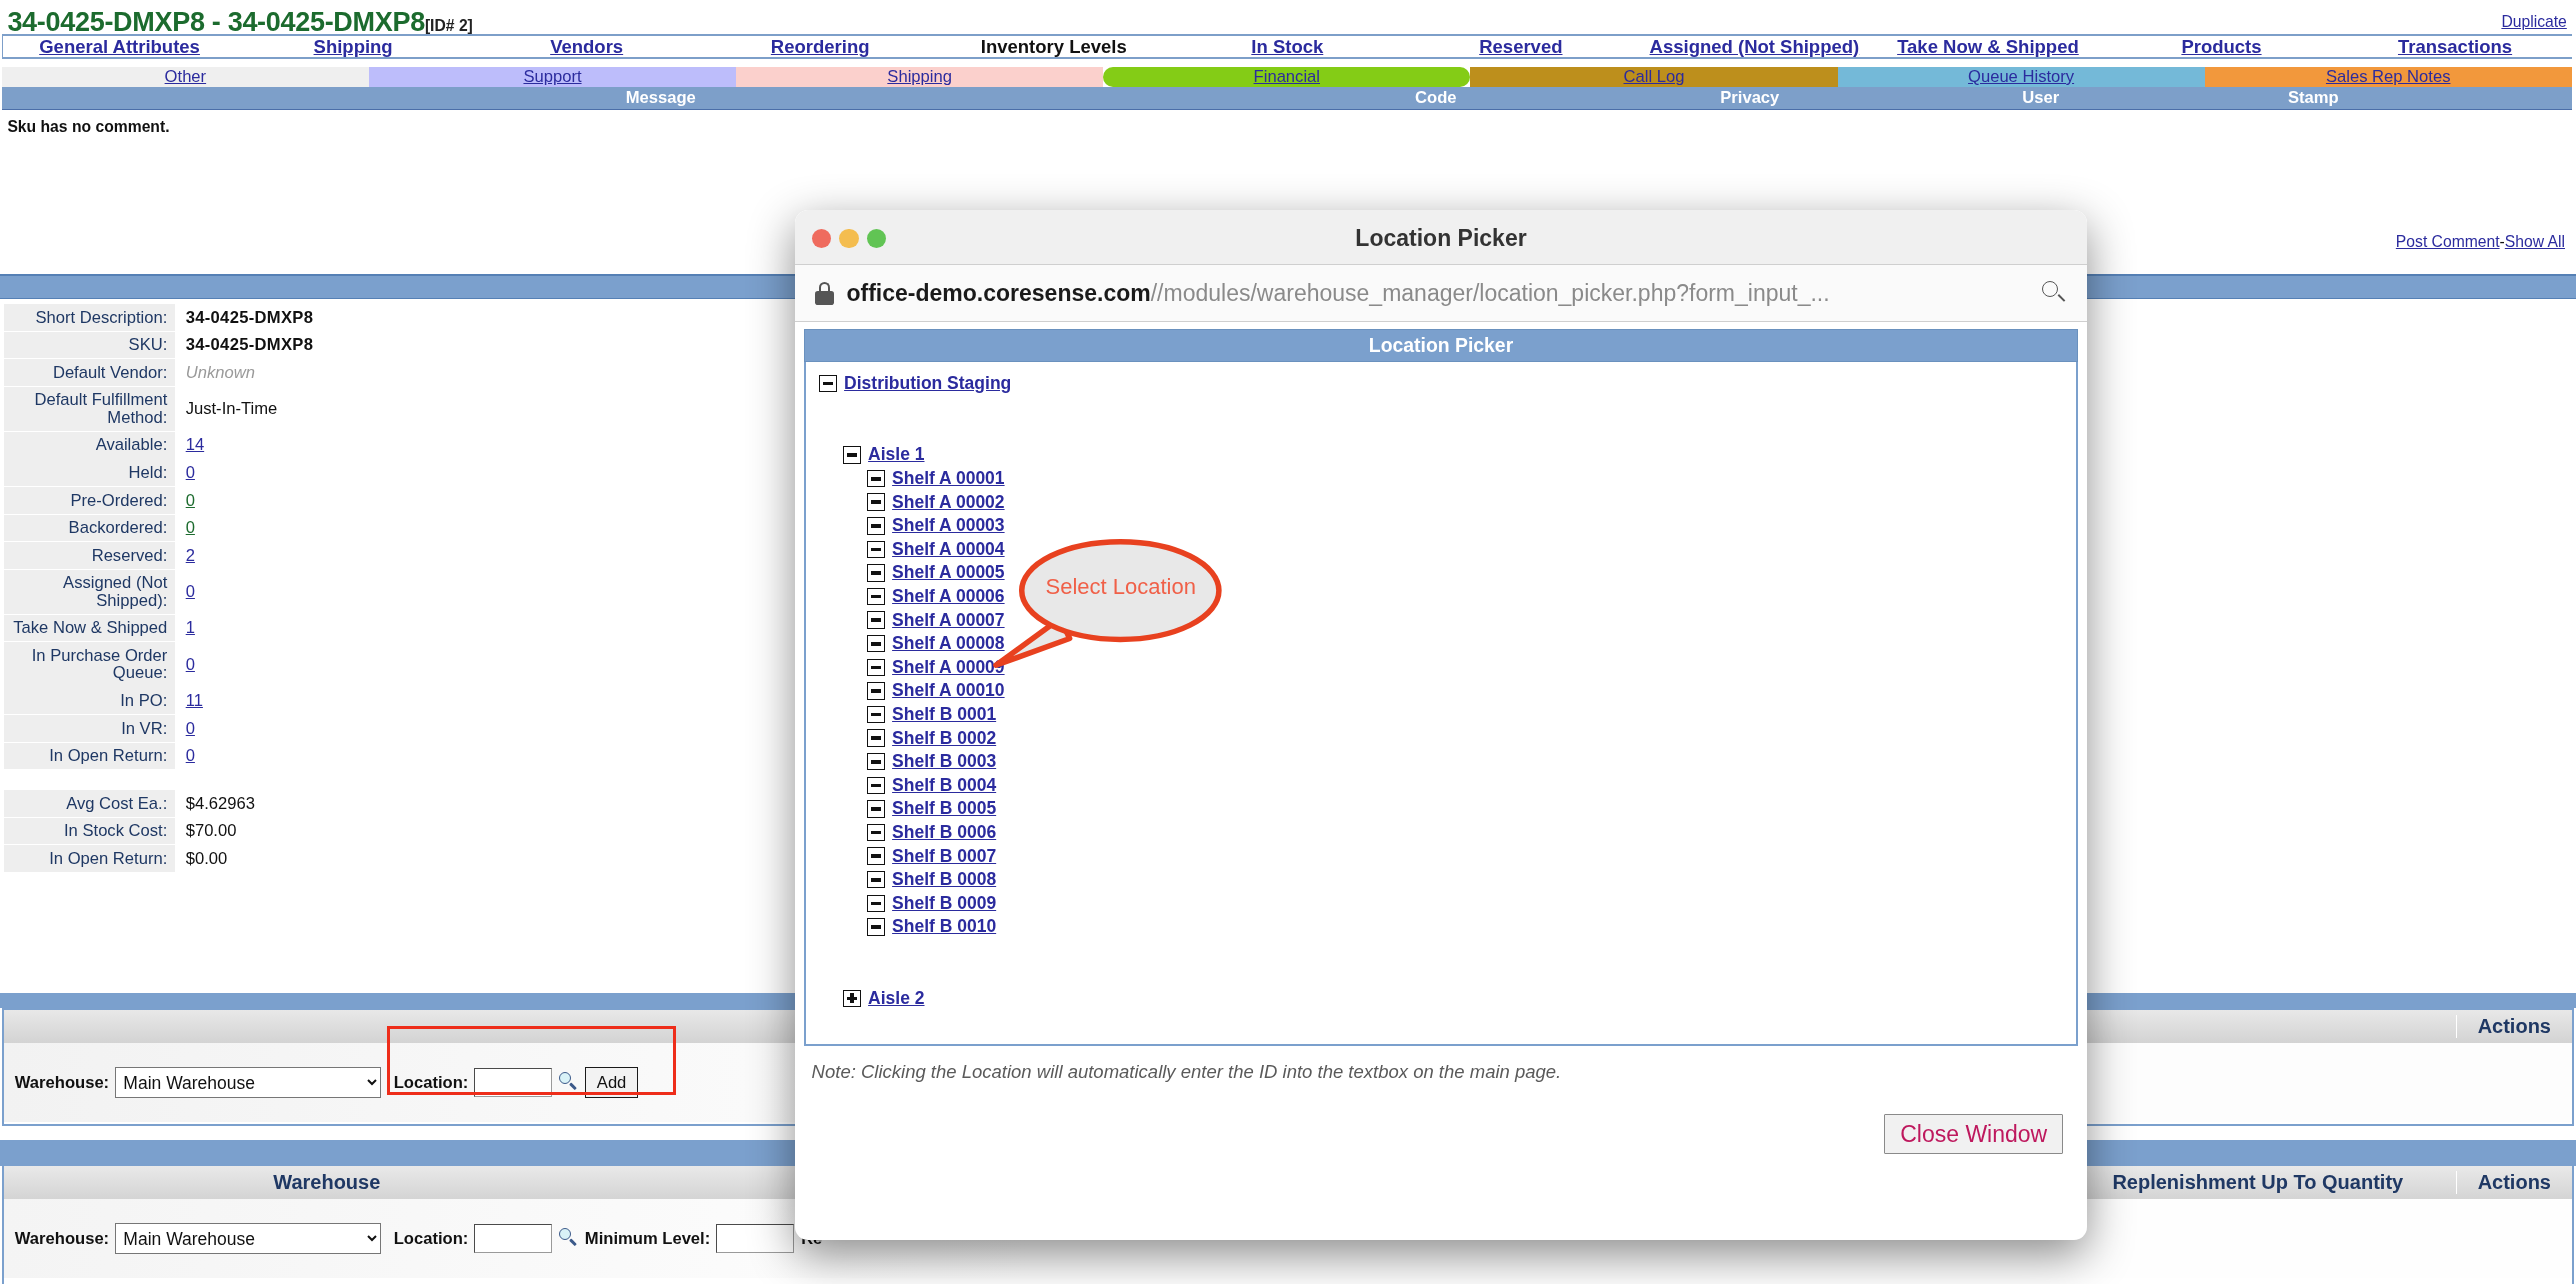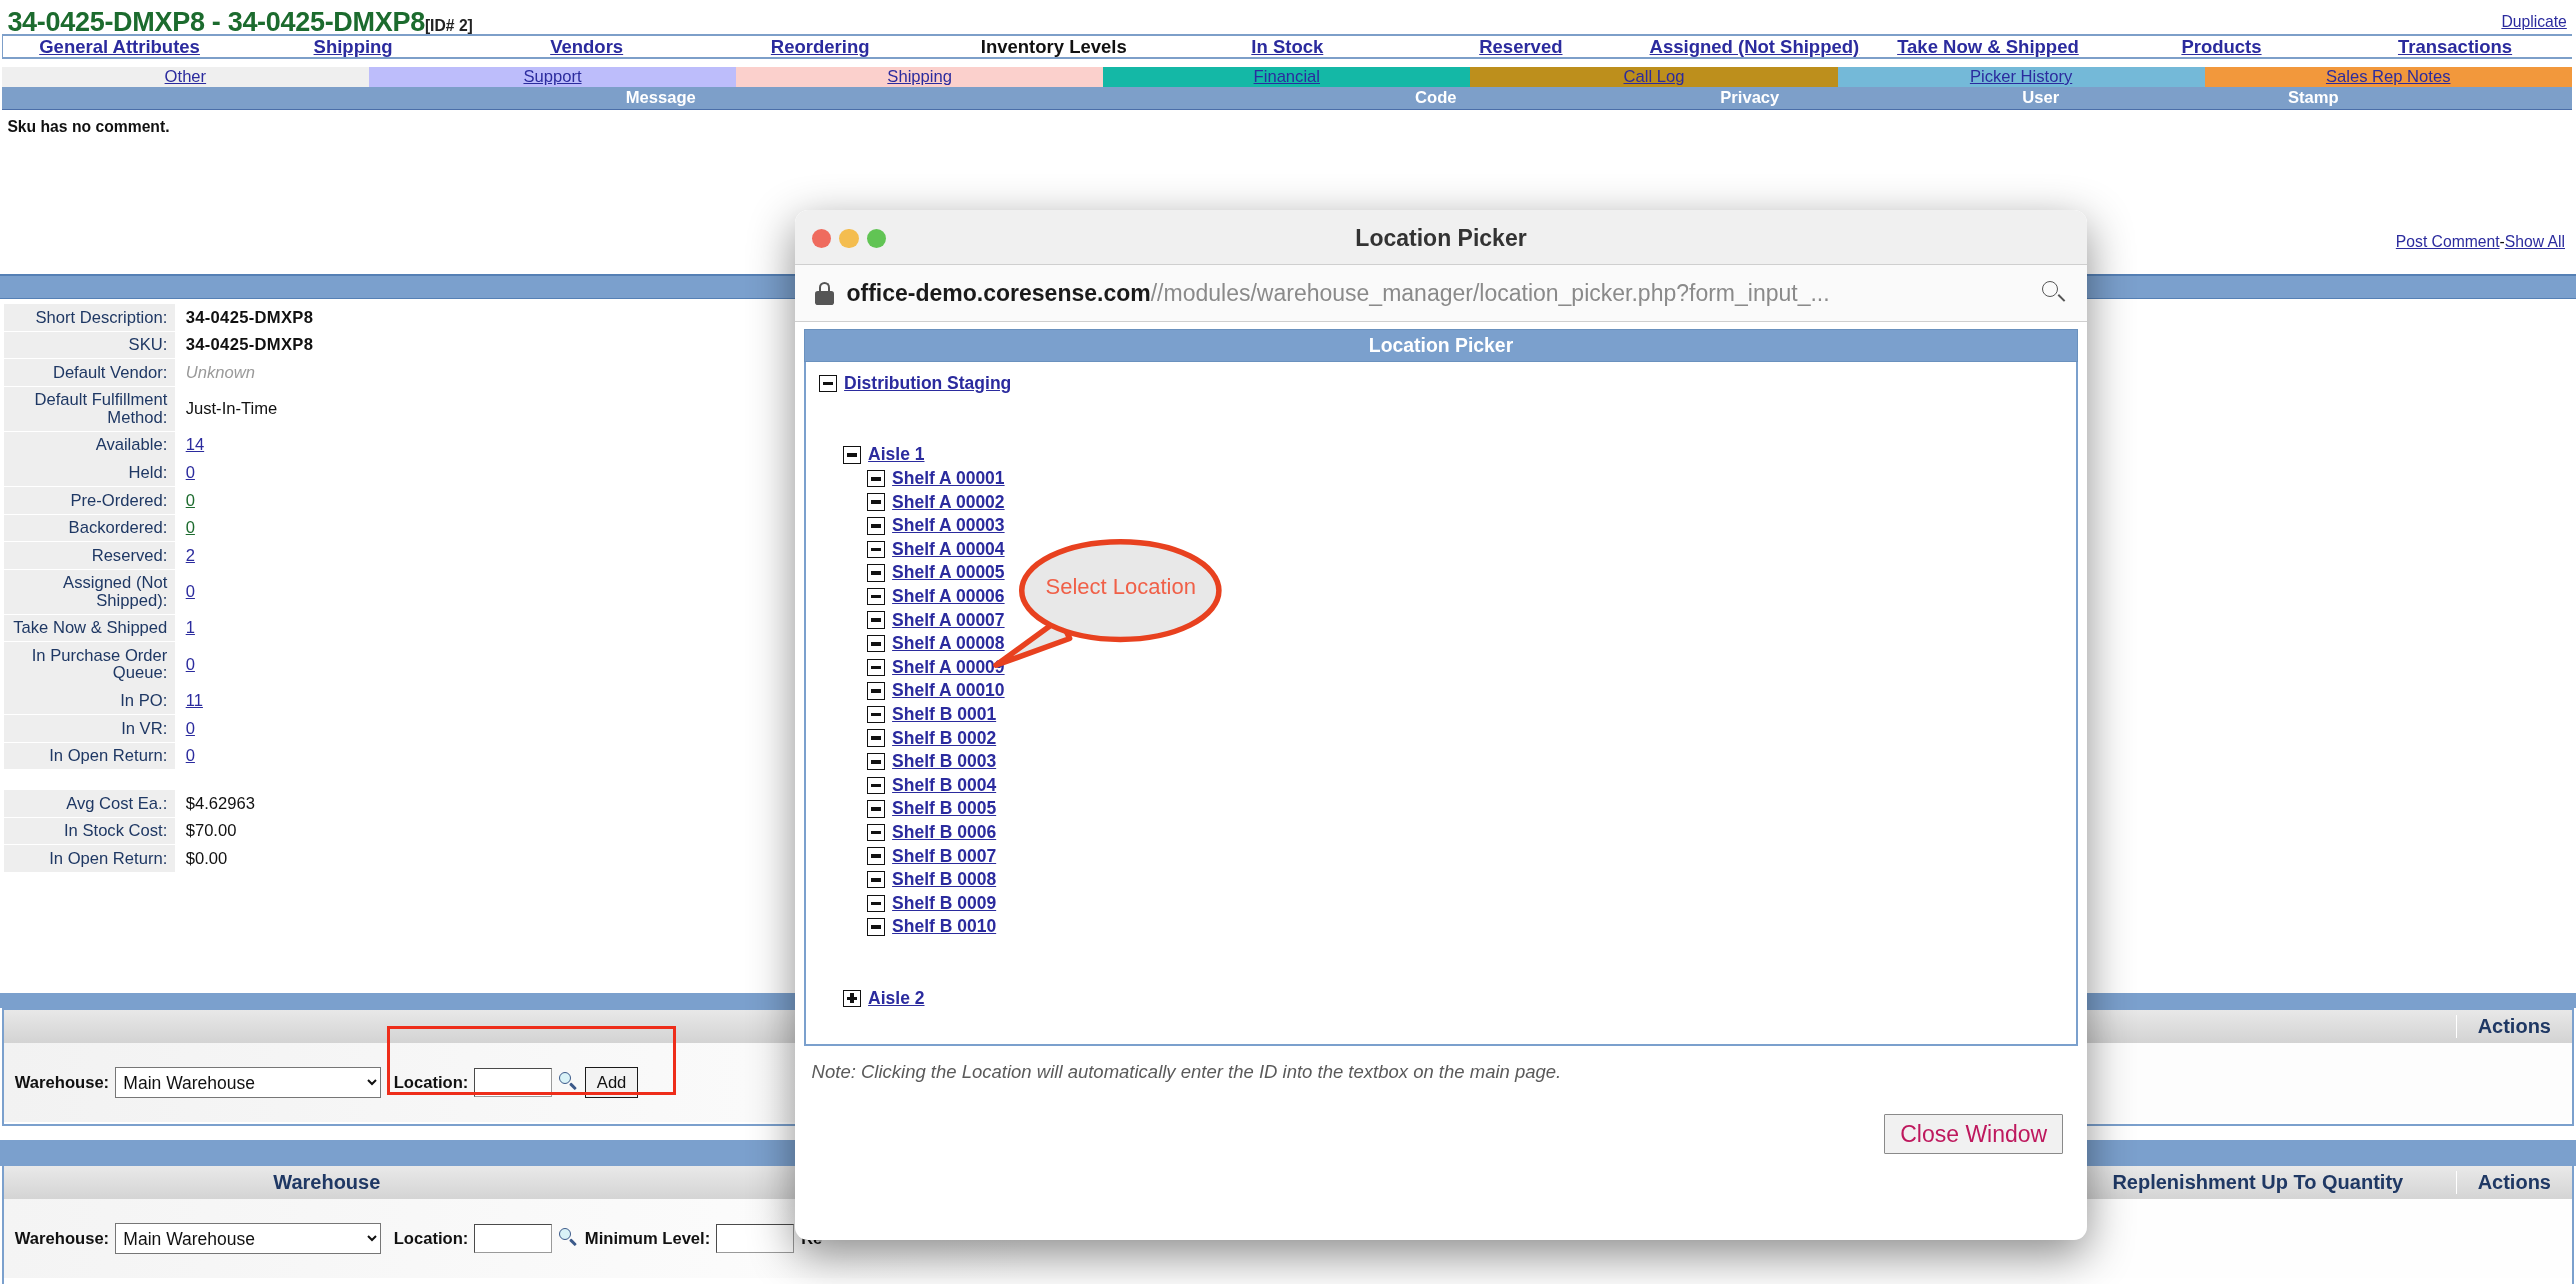--- a/index.html
+++ b/index.html
@@ -296,23 +296,23 @@
       <div class="tab">Assigned (Not Shipped)</div>
       <div class="tab">Take Now &amp; Shipped</div>
       <div class="tab">Products</div>
       <div class="tab">Transactions</div>
     </div>
 
   <div class="tabrow2" id="tabrow2">
       <div class="tab" style="background: rgb(239, 239, 239);">Other</div>
       <div class="tab" style="background: rgb(189, 189, 251);">Support</div>
       <div class="tab" style="background: rgb(251, 208, 204);">Shipping</div>
-      <div class="tab" style="background: #14b8a6;">Financial</div>
+      <div class="tab" style="background: #84cc16; border-radius: 11px;">Financial</div>
       <div class="tab" style="background: rgb(189, 143, 28);">Call Log</div>
-      <div class="tab" style="background: rgb(116, 185, 216);">Picker History</div>
+      <div class="tab" style="background: rgb(116, 185, 216);">Queue History</div>
       <div class="tab" style="background: rgb(242, 152, 60);">Sales Rep Notes</div>
     </div>
 
   <div class="hdrstrip" id="hdrstrip">
       <div style="width: 41px;"></div>
       <div class="cell" style="width: 1236px;">Message</div>
       <div class="cell" style="width: 314px;">Code</div>
       <div class="cell" style="width: 314px;">Privacy</div>
       <div class="cell" style="width: 268px;">User</div>
       <div class="cell" style="width: 277px;">Stamp</div>

